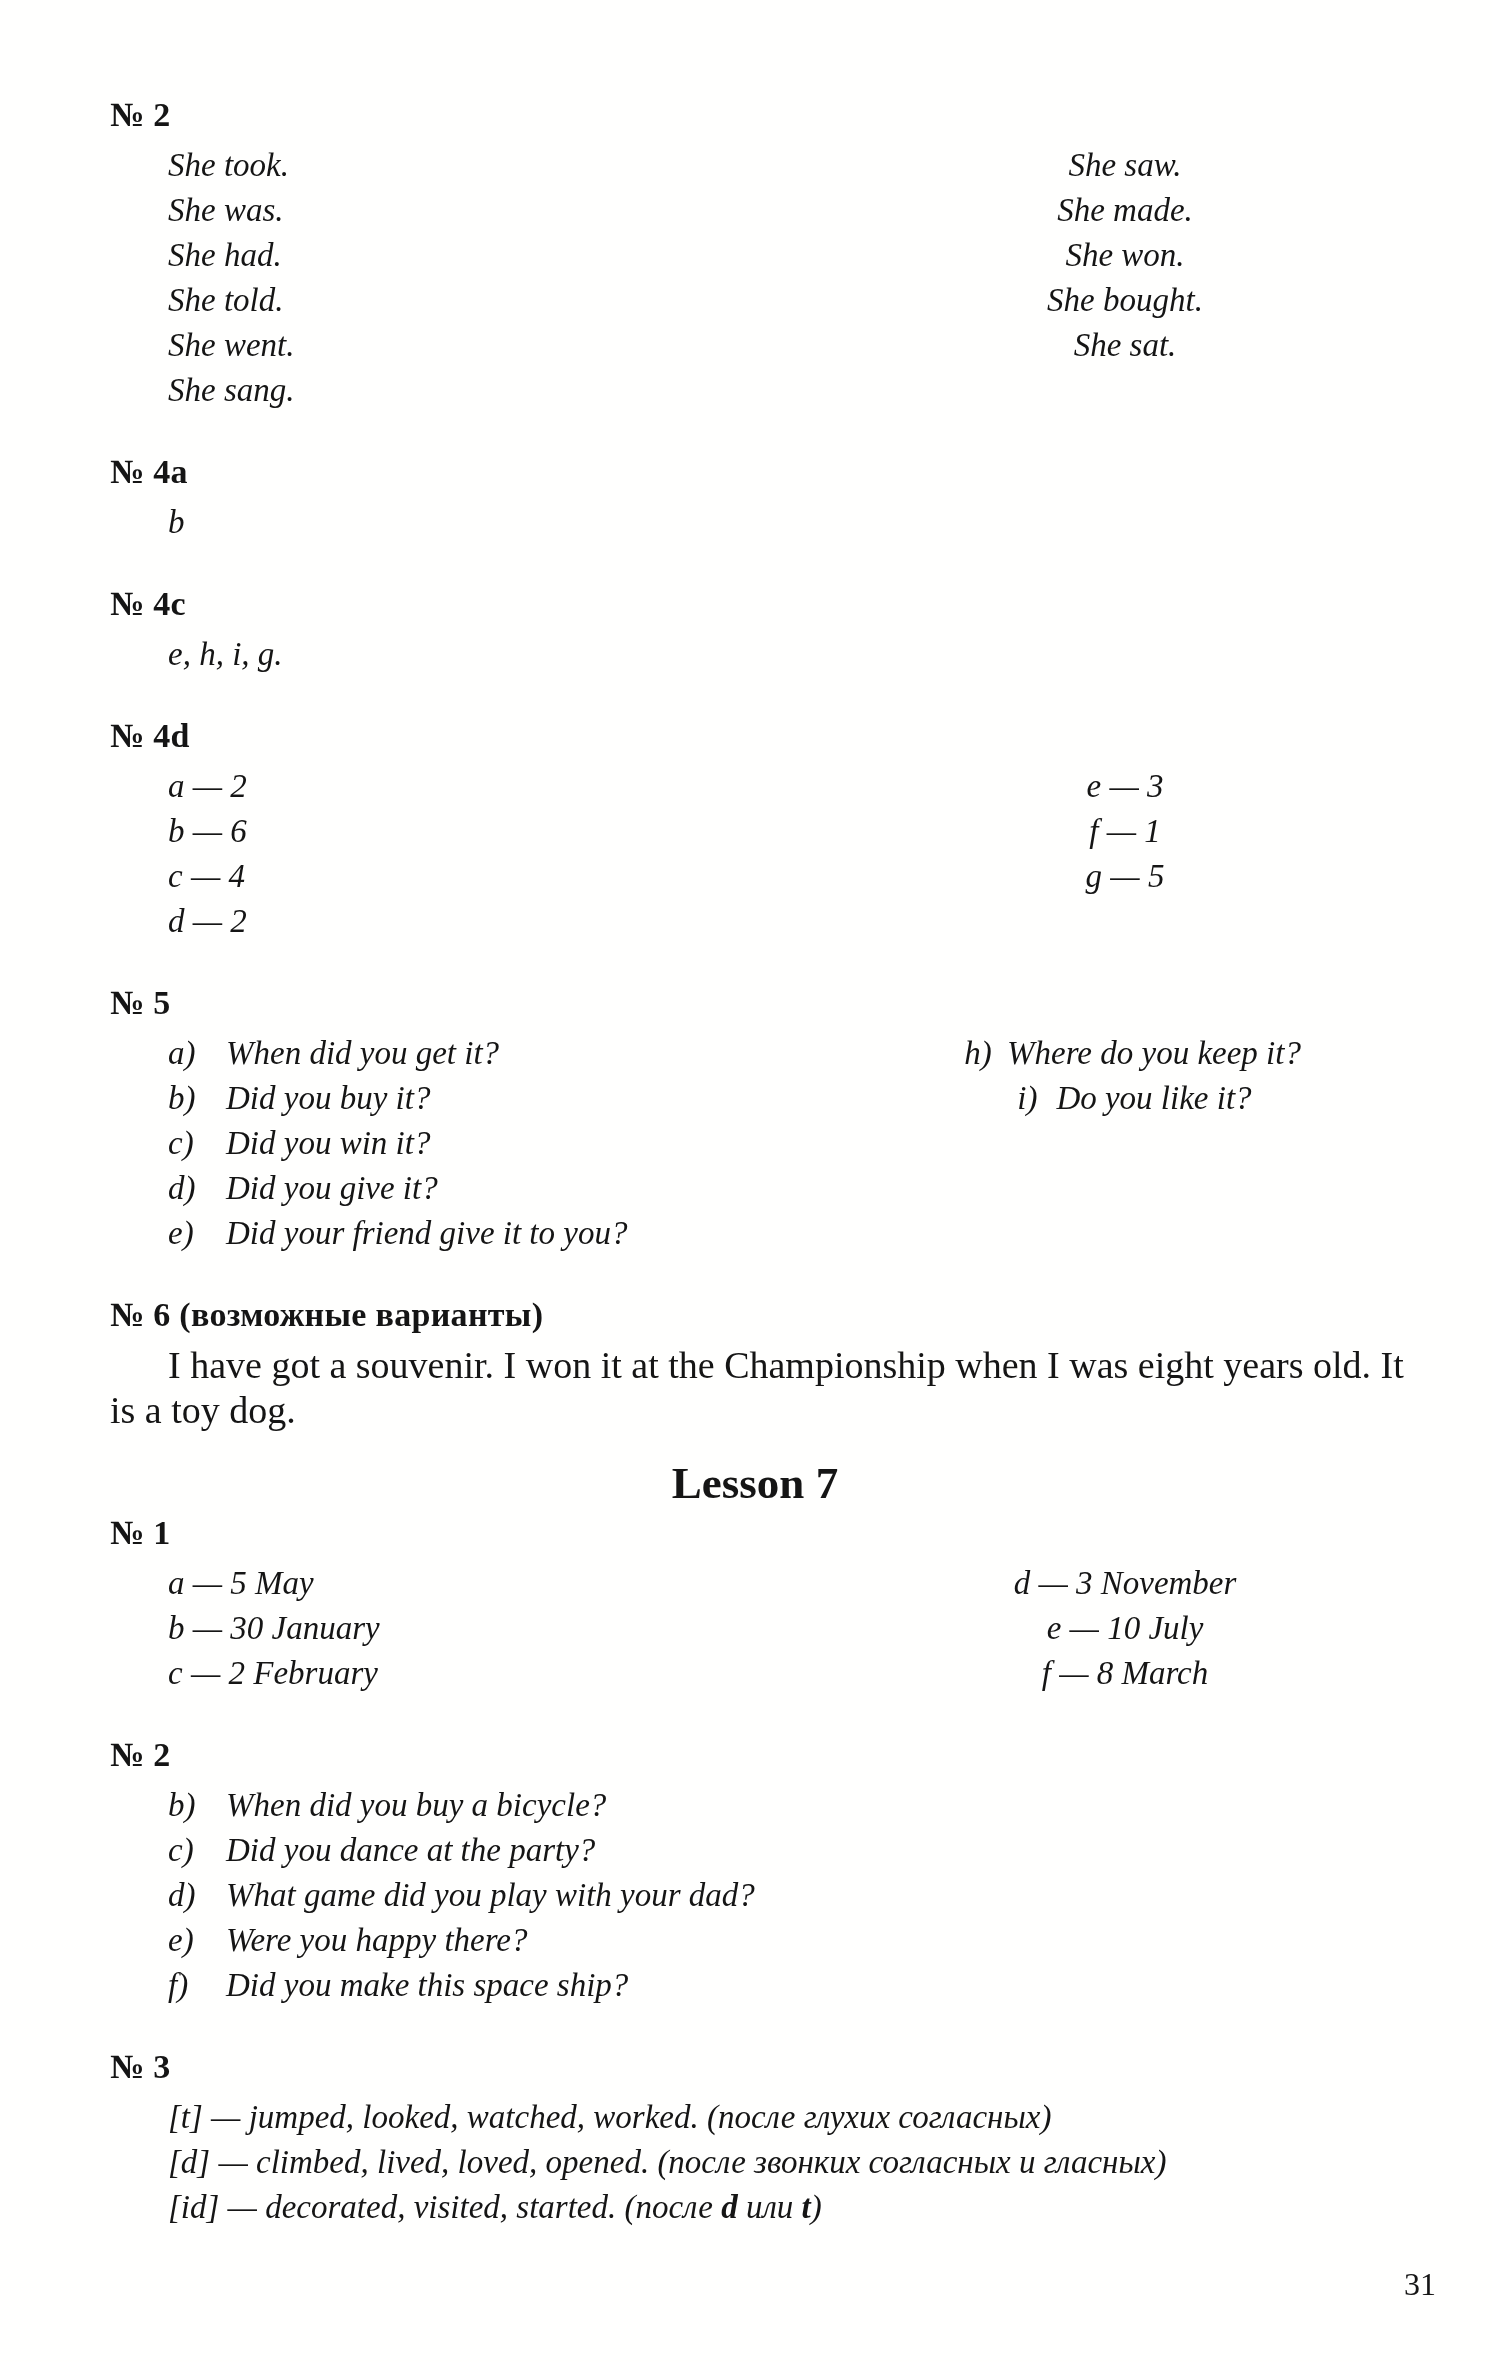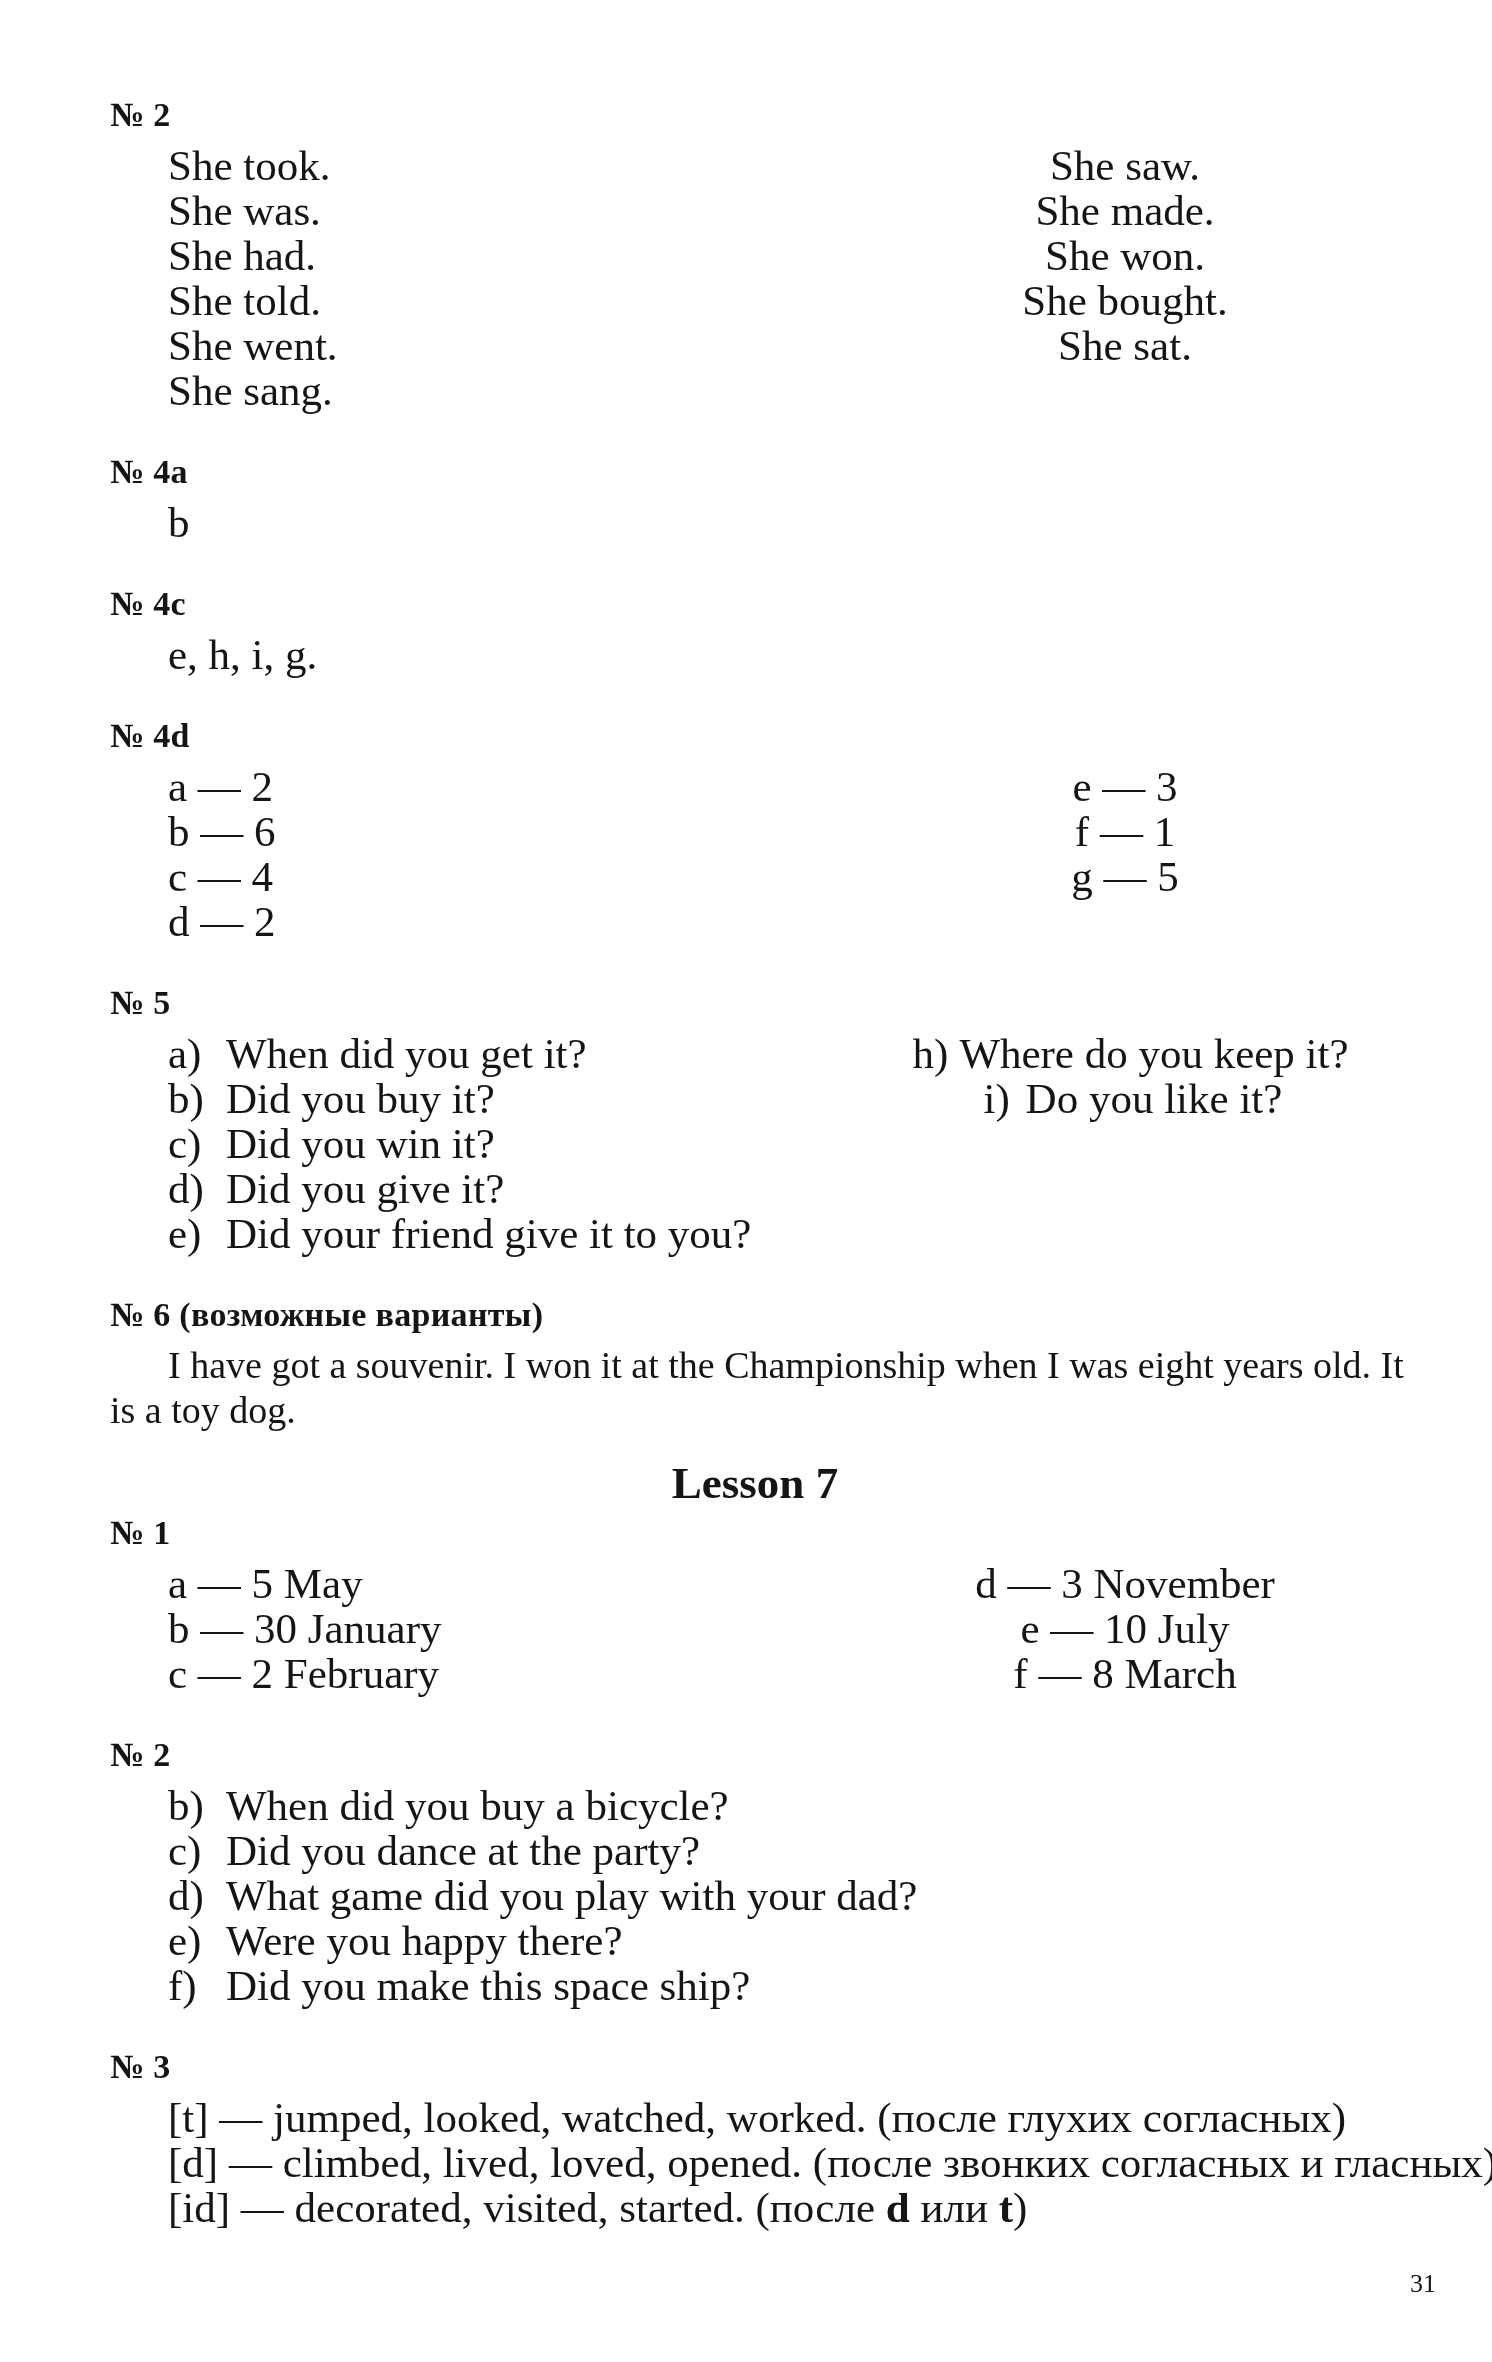--- a/index.html
+++ b/index.html
@@ -17,23 +17,24 @@
     h2.sec {
       font-size: 34px;
       font-weight: bold;
       line-height: 45px;
       margin: 36px 0 6px 0;
       letter-spacing: 0.3px;
     }
     section.first h2.sec { margin-top: 0; }
     section.tight h2.sec { margin-top: 2px; }
     .line {
-      font-size: 43px;
+      font-size: 33px;
       line-height: 45px;
       white-space: nowrap;
+      font-style: italic;
     }
     .indent { margin-left: 58px; }
     .two-col { display: flex; margin-left: 58px; }
     .col-left { flex: 0 0 648px; width: 648px; }
     .col-right { flex: 1; text-align: center; }
     .qlabel { display: inline-block; min-width: 58px; }
     .para {
       font-size: 38px;
       line-height: 45px;
       text-indent: 58px;
@@ -44,21 +45,21 @@
       text-align: center;
       font-size: 45px;
       font-weight: bold;
       line-height: 45px;
       margin: 28px 0 4px 0;
     }
     .pageno {
       position: absolute;
       right: 56px;
       bottom: 58px;
-      font-size: 26px;
+      font-size: 32px;
       line-height: 40px;
     }
     b { font-weight: bold; }
   </style>
 </head>
 <body>
 
 <div class="page">
 
   <section class="first">

